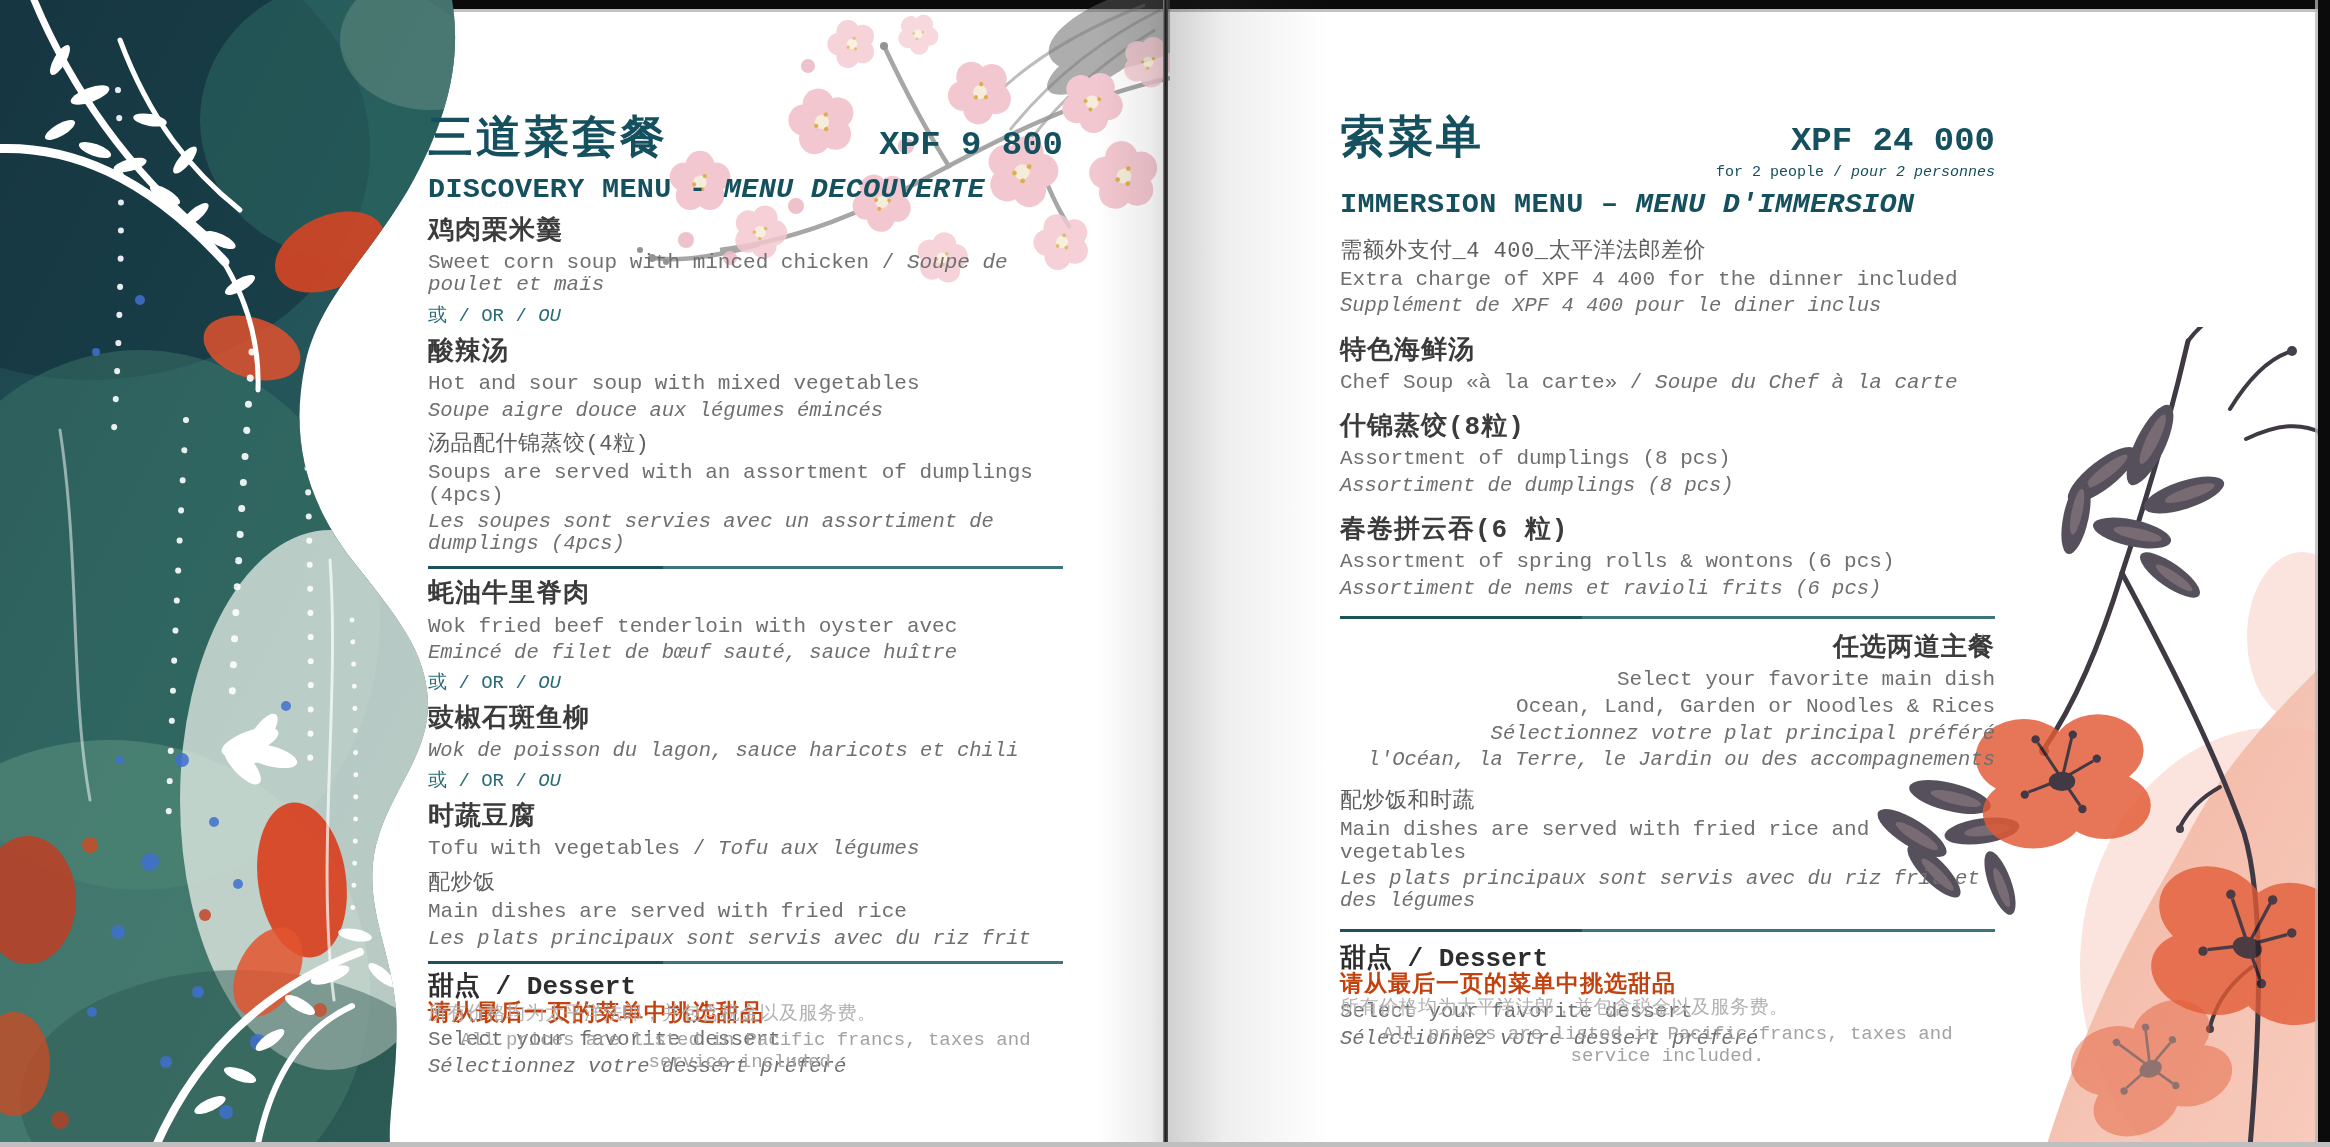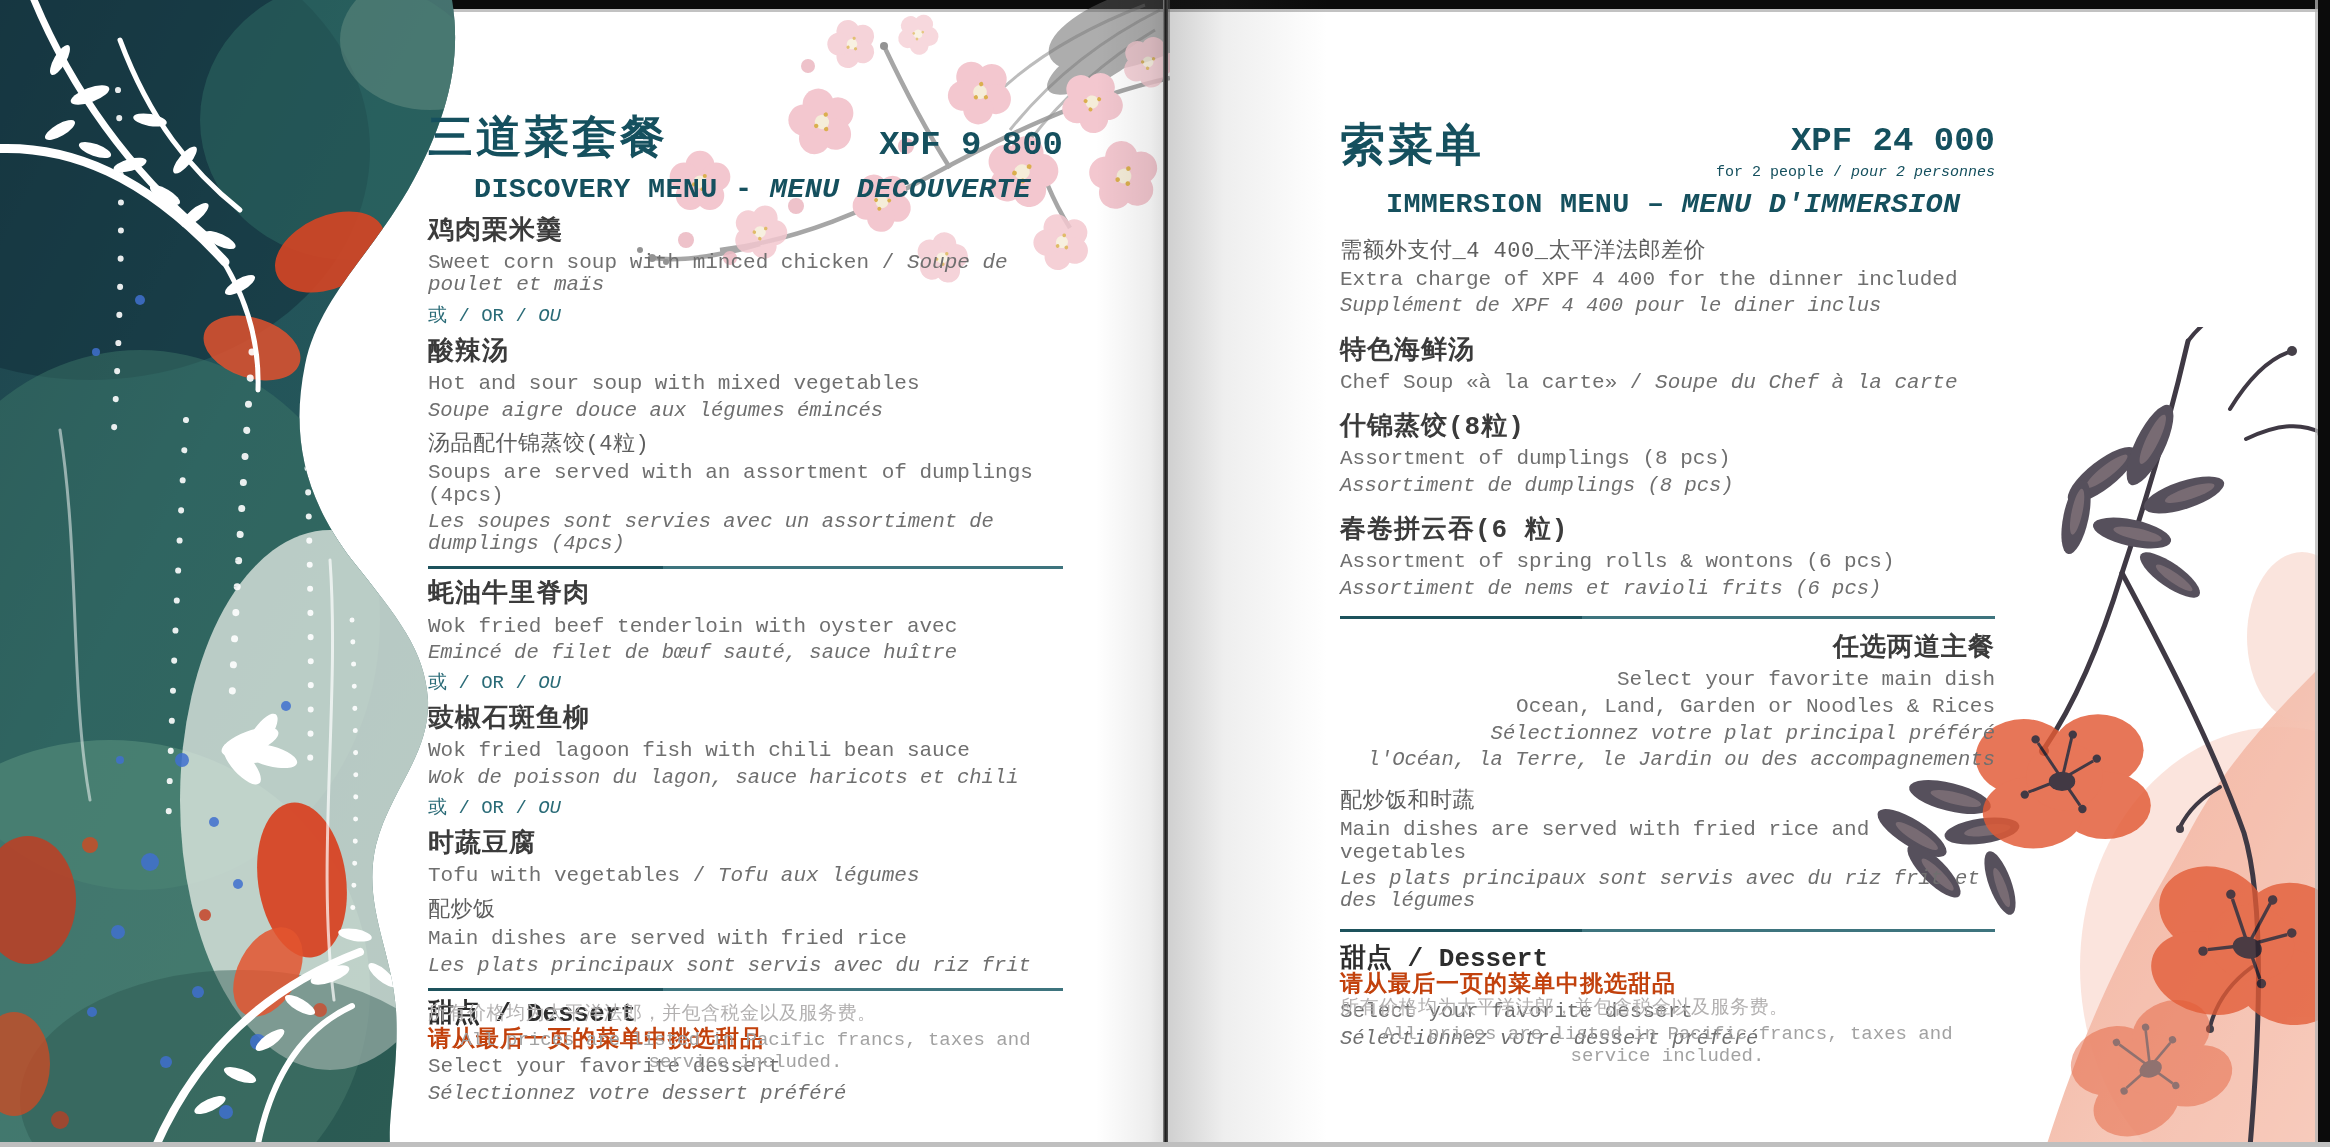--- a/index.html
+++ b/index.html
@@ -23,26 +23,26 @@
   
   .art{position:absolute;z-index:2;pointer-events:none;}
   .art-koi{left:0;top:0;width:470px;height:1147px;}
   .art-blossom{left:600px;top:0;width:570px;height:300px;}
   .art-flowers{left:1850px;top:327px;width:480px;height:820px;}
   
   .menu-col{position:absolute;top:116px;height:1019px;z-index:4;color:#6f6f6f;font-family:Liberation Mono, monospace;}
   .col-left{left:428px;width:635px;}
   .col-right{left:1340px;width:655px;}
   .hdr{display:flex;justify-content:space-between;align-items:flex-end;}
-  .col-right .hdr{align-items:center;}
+  .col-right .hdr{align-items:flex-start;}
   .title-zh{font-size:45px;font-weight:700;color:#15505e;letter-spacing:3px;line-height:1.1;}
   .price{font-size:34px;font-weight:700;color:#15505e;line-height:1.05;padding-bottom:2px;}
   .price-block{text-align:right;padding-top:8px;}
   .price-sub{font-size:15px;color:#15505e;margin-top:2px;}
-  .subtitle{margin-top:7px;font-size:28.5px;font-weight:700;color:#15505e;letter-spacing:.3px;margin-left:46px;}
+  .subtitle{margin-top:7px;font-size:28.5px;font-weight:700;color:#15505e;letter-spacing:.3px;}
   .it{font-style:italic;}
   .fr-inline{font-style:italic;}
   .zh-name{font-size:26px;font-weight:700;color:#3b3b3b;margin-bottom:4px;letter-spacing:1px;line-height:1.12;}
   .zh-note{font-size:22px;color:#5e5e5e;margin-bottom:3px;letter-spacing:.5px;line-height:1.14;}
   .en{font-size:21px;color:#6f6f6f;line-height:1.08;padding:2px 0;}
   .fr{font-size:20.5px;color:#6f6f6f;font-style:italic;line-height:1.08;padding:2px 0;}
   .or{font-size:19px;color:#2a6b77;line-height:1.1;}
   .divider{height:3px;border:none;background:linear-gradient(90deg,#1d525c 0%,#1d525c 37%,#3e747e 37%);}
   .dessert-title{font-size:26px;font-weight:700;color:#2d2d2d;line-height:1.1;}
   .dessert-zh{font-size:23px;font-weight:700;color:#c2410c;letter-spacing:1px;line-height:1.12;}
@@ -352,21 +352,20 @@
     <div class="item">
       <div class="zh-name">蚝油牛里脊肉</div>
       <div class="en">Wok fried beef tenderloin with oyster avec</div>
       <div class="fr">Emincé de filet de bœuf sauté, sauce huître</div>
     </div>
 
     <div class="or"><span>或 / OR / </span><span class="it">OU</span></div>
 
     <div class="item">
       <div class="zh-name">豉椒石斑鱼柳</div>
-      <div class="en">Wok fried lagoon fish with chili bean sauce</div>
       <div class="fr">Wok de poisson du lagon, sauce haricots et chili</div>
     </div>
 
     <div class="or"><span>或 / OR / </span><span class="it">OU</span></div>
 
     <div class="item">
       <div class="zh-name">时蔬豆腐</div>
       <div class="en"><span>Tofu with vegetables / </span><span class="fr-inline">Tofu aux légumes</span></div>
     </div>
 

